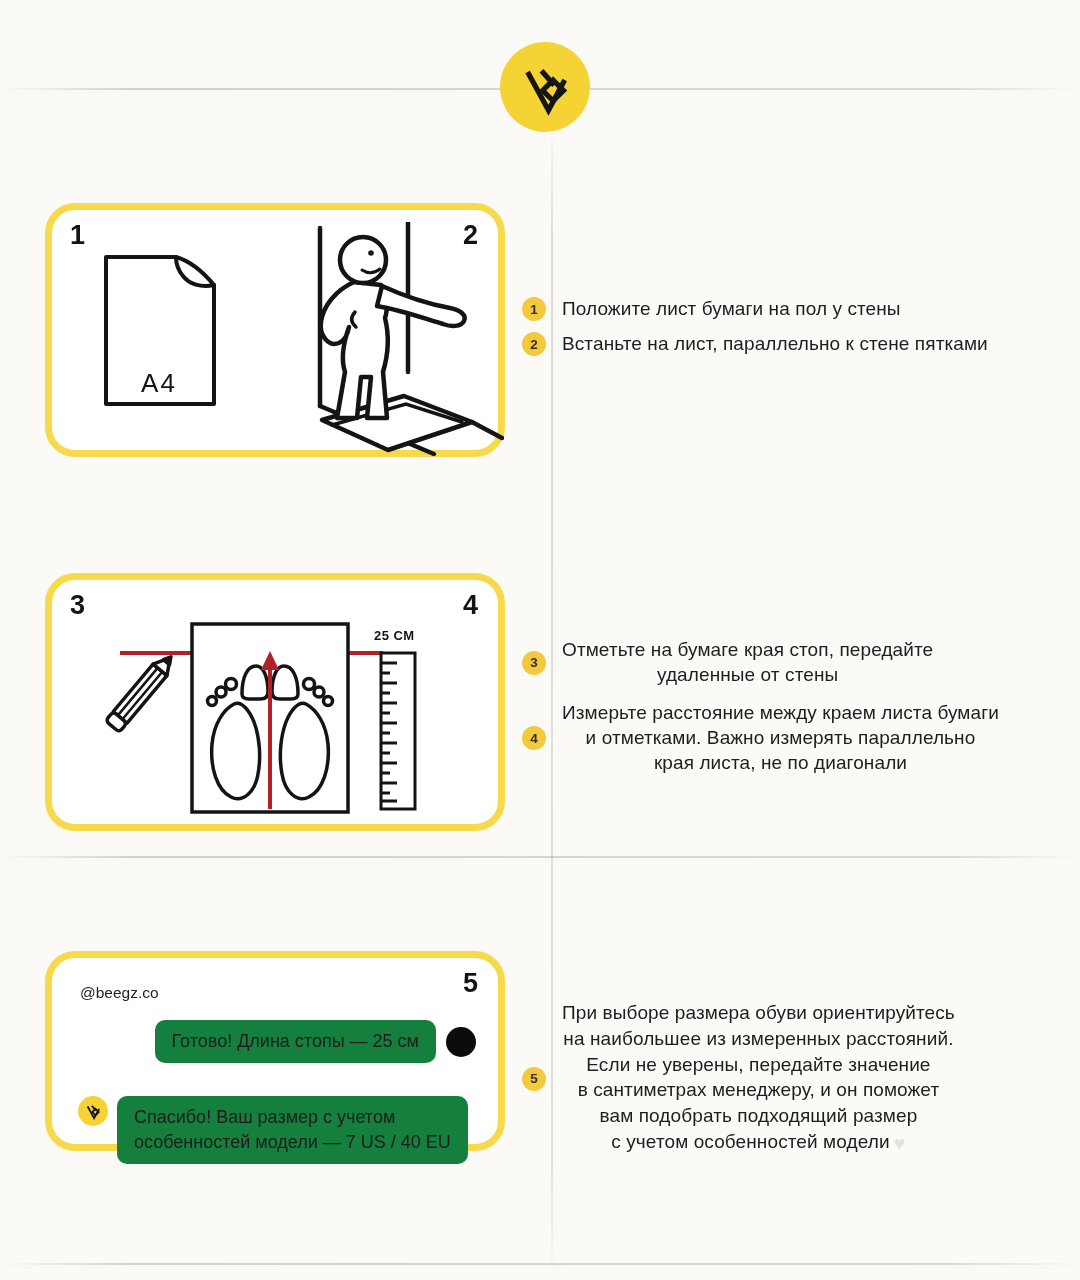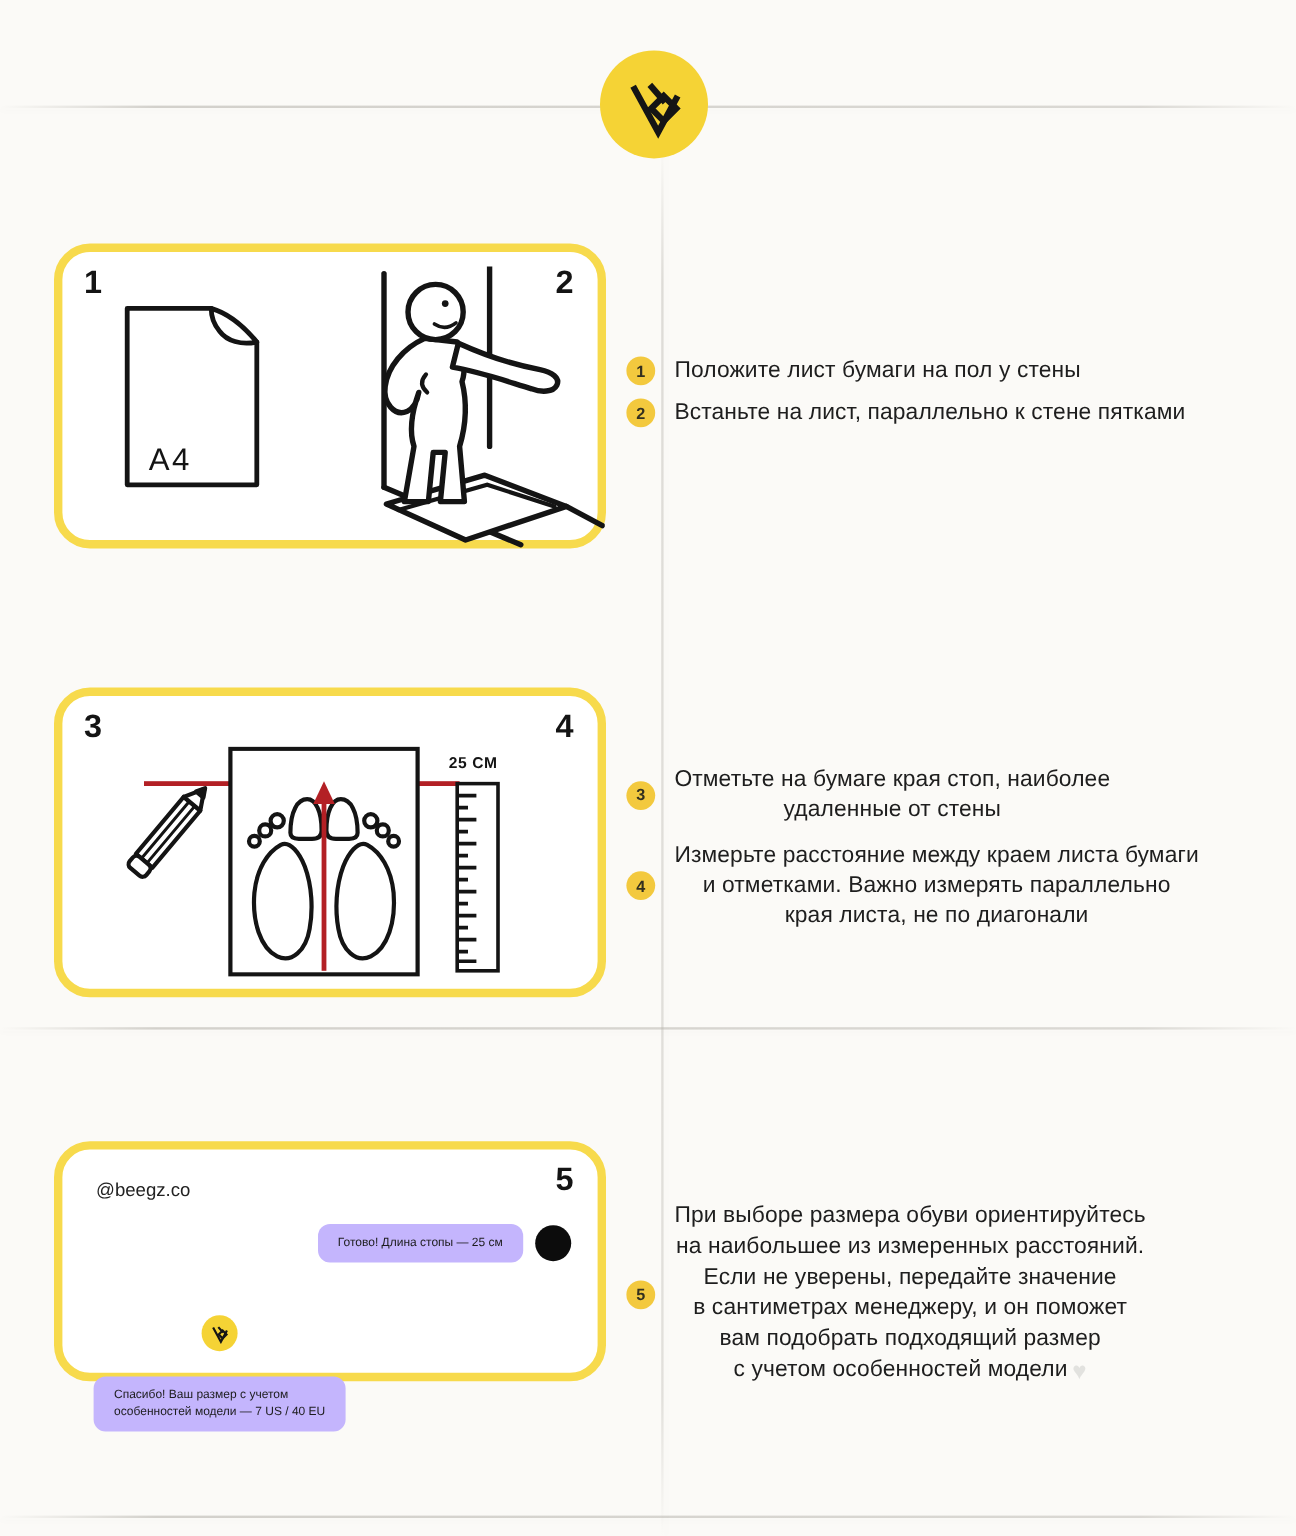--- a/index.html
+++ b/index.html
@@ -19,43 +19,43 @@
         background:#F5D335;display:flex;align-items:center;justify-content:center;}
   
   .panel{position:absolute;left:45px;width:460px;background:#fff;
          border:7px solid #F7DA4C;border-radius:30px;}
   .panel-1{top:203px;height:254px;}
   .panel-2{top:573px;height:258px;}
   .panel-3{top:951px;height:200px;}
   .panel-num{position:absolute;font-size:27px;font-weight:700;color:#141414;line-height:1;}
   .num-left{left:18px;top:12px;}
   .num-right{right:20px;top:12px;}
-  .a4-label{position:absolute;left:72px;top:158px;width:70px;text-align:left;
+  .a4-label{position:absolute;left:72px;top:158px;width:70px;text-align:center;
             font-size:26px;letter-spacing:2px;color:#141414;}
   .ruler-label{position:absolute;left:322px;top:48px;width:64px;text-align:left;
                font-size:13px;font-weight:700;letter-spacing:.5px;color:#141414;}
   .redline{position:absolute;left:68px;top:71px;width:263px;height:4px;background:#B32025;}
   
   .steps{position:absolute;left:522px;display:flex;flex-direction:column;}
   .steps-a{top:297px;gap:10px;}
   .steps-b{top:638px;gap:14px;}
   .steps-c{top:1000px;}
   .step{display:flex;align-items:center;gap:16px;}
   .badge{width:24px;height:24px;border-radius:50%;background:#F3C93E;flex:none;
          display:flex;align-items:center;justify-content:center;
          font-size:13.5px;font-weight:700;color:#33301f;}
   .step-text{margin:0;font-size:19px;line-height:1.3;white-space:pre-line;letter-spacing:.1px;max-width:500px;text-align:center;}
   .steps-c .step-text{line-height:1.36;}
   .heart{color:#e2e2df;font-size:20px;margin-left:4px;vertical-align:-2px;}
   
   .handle{position:absolute;left:28px;top:26px;font-size:15.5px;color:#222;}
   .chat-row{position:absolute;display:flex;gap:10px;}
   .row-out{top:62px;right:22px;align-items:center;}
-  .row-in{top:138px;left:26px;align-items:center;gap:21px;flex-direction:column;}
-  .bubble{background:#c4b5fd;border-radius:10px;padding:9px 17px;font-size:10px;
+  .row-in{top:138px;left:26px;align-items:flex-start;gap:9px;}
+  .bubble{background:#15803d;border-radius:10px;padding:9px 17px;font-size:18px;
           line-height:1.4;color:#1c1c1c;white-space:pre-line;}
   .avatar-user{width:30px;height:30px;border-radius:50%;background:#0c0c0c;flex:none;}
   .avatar-brand{width:30px;height:30px;border-radius:50%;background:#F5D335;flex:none;
                 display:flex;align-items:center;justify-content:center;}
   svg{display:block;}
 </style>
 </head>
 <body>
 
 <div class="canvas">
@@ -197,21 +197,21 @@
     </div>
     <div class="step">
       <span class="badge">2</span>
       <p class="step-text">Встаньте на лист, параллельно к стене пятками</p>
     </div>
   </div>
 
   <div class="steps steps-b">
     <div class="step">
       <span class="badge">3</span>
-      <p class="step-text">Отметьте на бумаге края стоп, наиболее
+      <p class="step-text">Отметьте на бумаге края стоп, передайте
 удаленные от стены</p>
     </div>
     <div class="step">
       <span class="badge">4</span>
       <p class="step-text">Измерьте расстояние между краем листа бумаги
 и отметками. Важно измерять параллельно
 края листа, не по диагонали</p>
     </div>
   </div>
 

